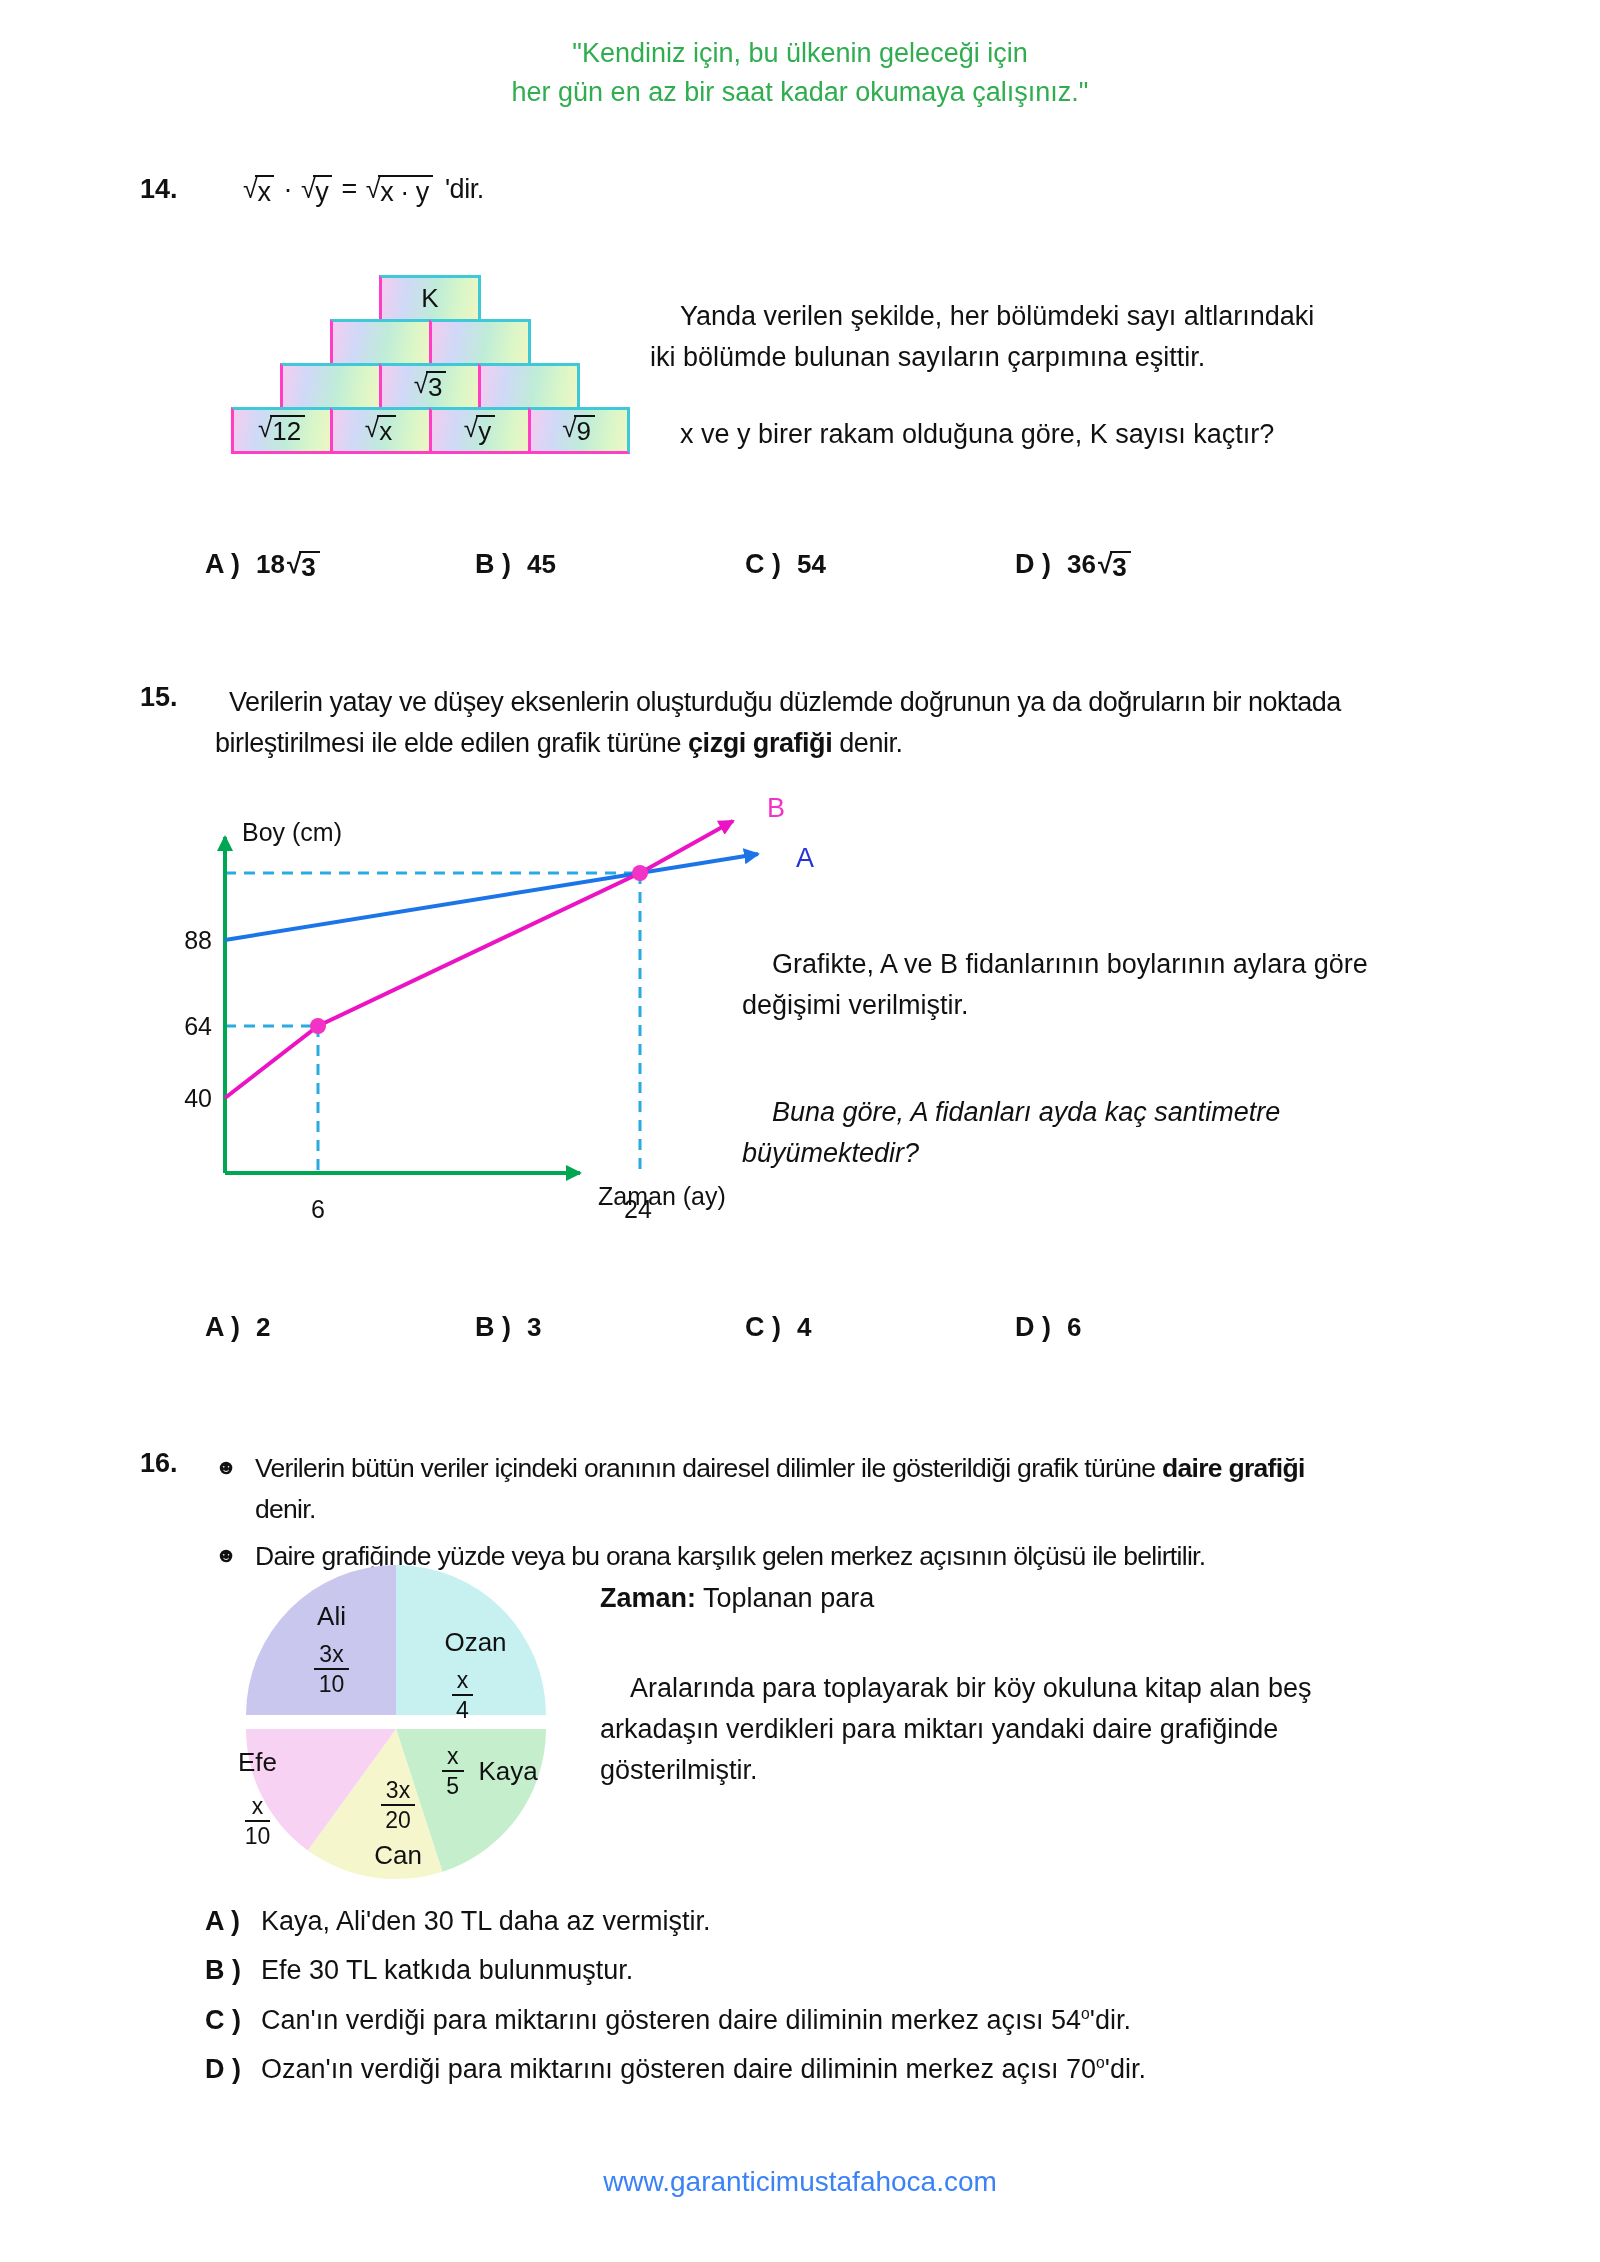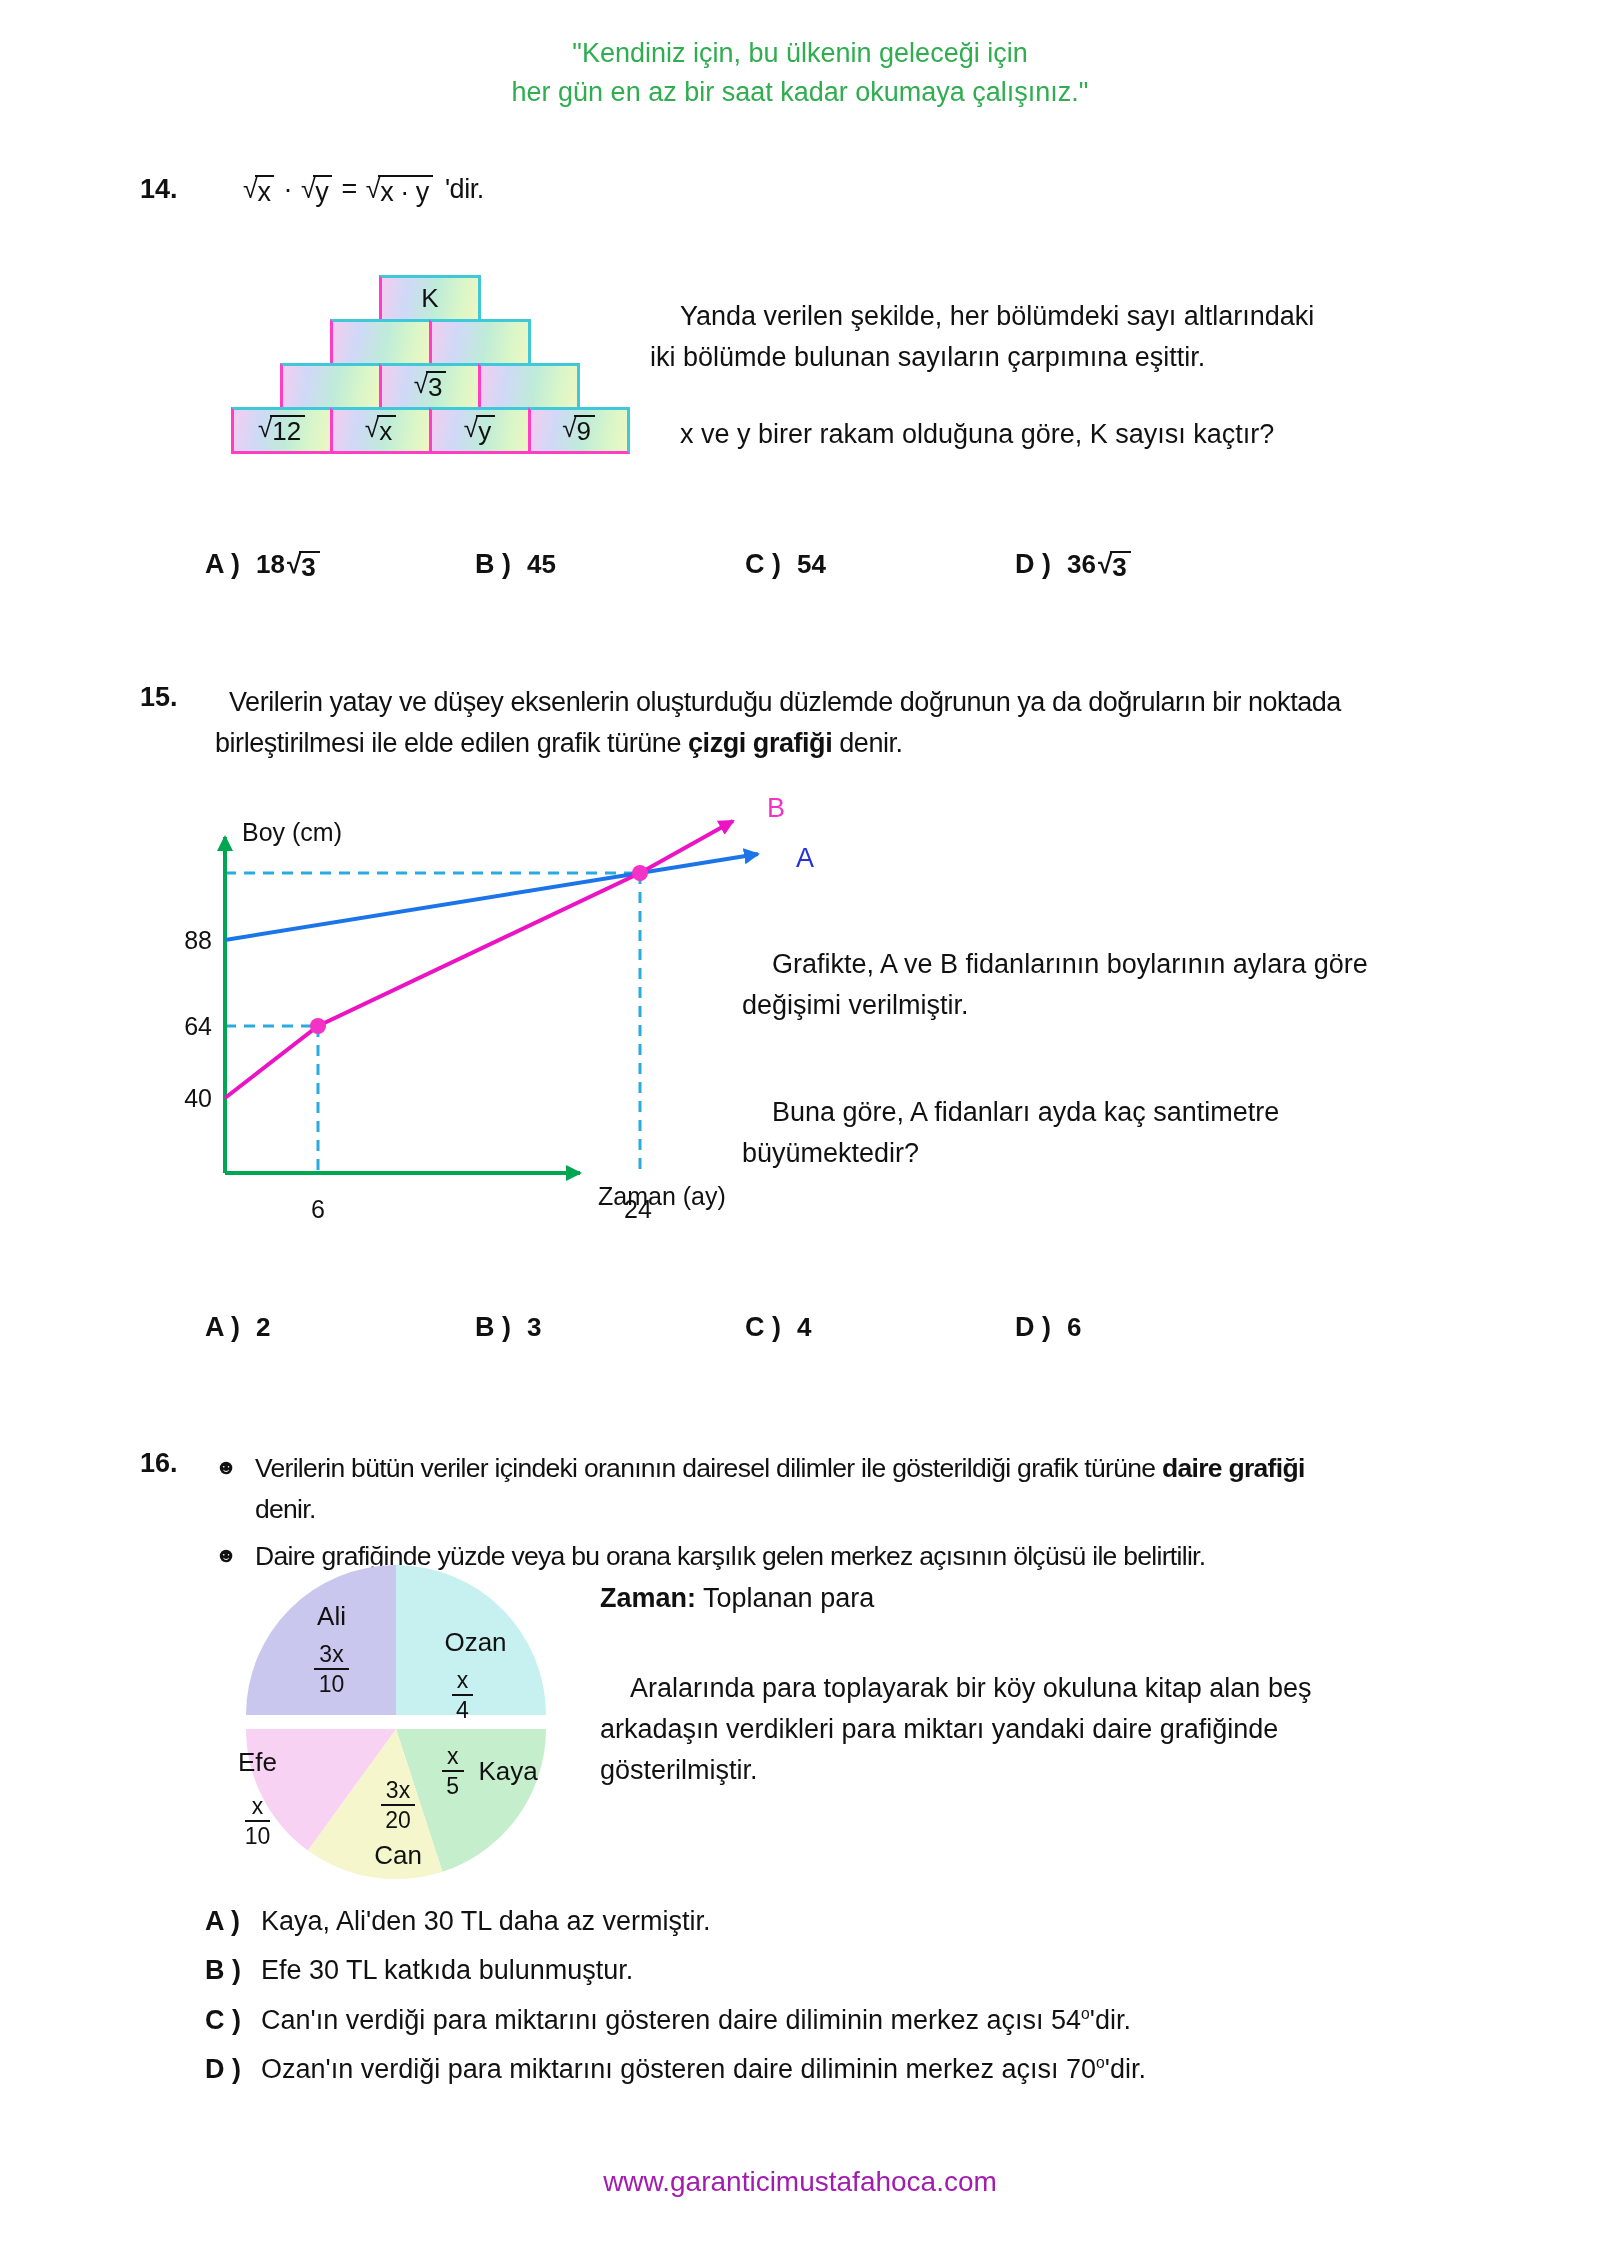--- a/index.html
+++ b/index.html
@@ -196,21 +196,21 @@
     <text x="488" y="443" font-size="25" fill="#111" text-anchor="middle">24</text>
     <text x="617" y="42" font-size="27" fill="#f233c6">B</text>
     <text x="646" y="92" font-size="27" fill="#2733d9">A</text>
   </svg>
 
   <div class="abs sidep" style="left:742px;top:944px;width:780px;">
     <p style="margin:0;">
       <span class="line ind">Grafikte, A ve B fidanlarının boylarının aylara göre</span>
       <span class="line">değişimi verilmiştir.</span>
     </p>
-    <p style="margin:66px 0 0 0;">
+    <p style="margin:66px 0 0 0;font-style:italic;">
       <span class="line ind">Buna göre, A fidanları ayda kaç santimetre</span>
       <span class="line">büyümektedir?</span>
     </p>
   </div>
 
   <div id="answers15" class="abs ansrow" style="left:205px;top:1312px;">
       <div class="ans"><b>A )</b><span class="ansval">2</span></div>
       <div class="ans"><b>B )</b><span class="ansval">3</span></div>
       <div class="ans"><b>C )</b><span class="ansval">4</span></div>
       <div class="ans"><b>D )</b><span class="ansval">6</span></div>
@@ -298,15 +298,15 @@
       <div class="opt">
         <b>C )</b>
         <span>Can'ın verdiği para miktarını gösteren daire diliminin merkez açısı 54<sup>o</sup>'dir.</span>
       </div>
       <div class="opt">
         <b>D )</b>
         <span>Ozan'ın verdiği para miktarını gösteren daire diliminin merkez açısı 70<sup>o</sup>'dir.</span>
       </div>
     </div>
 
-  <div class="abs footer" style="top:2166px;color:#a21caf;">www.garanticimustafahoca.com</div>
+  <div class="abs footer" style="top:2166px;color:#3b82f6;">www.garanticimustafahoca.com</div>
 
 </div>
 
 </body></html>

